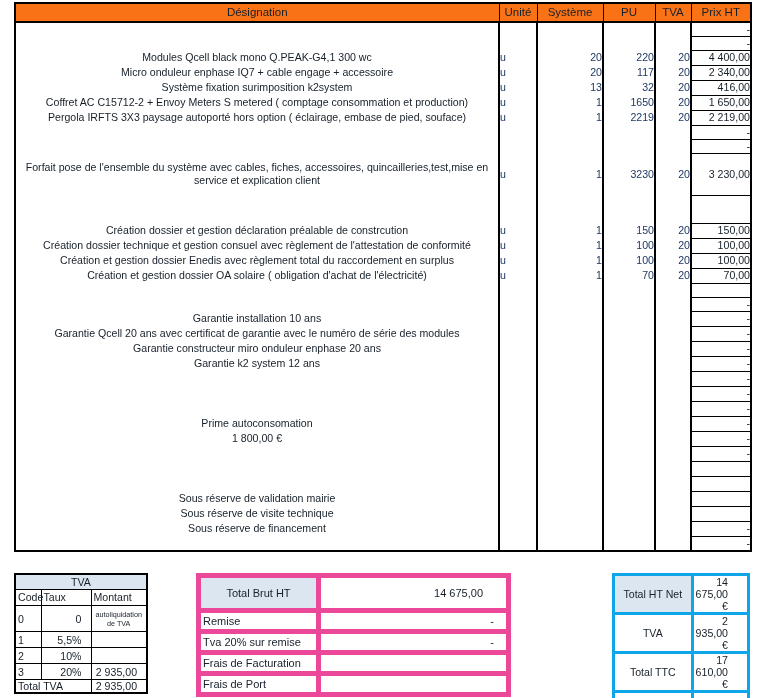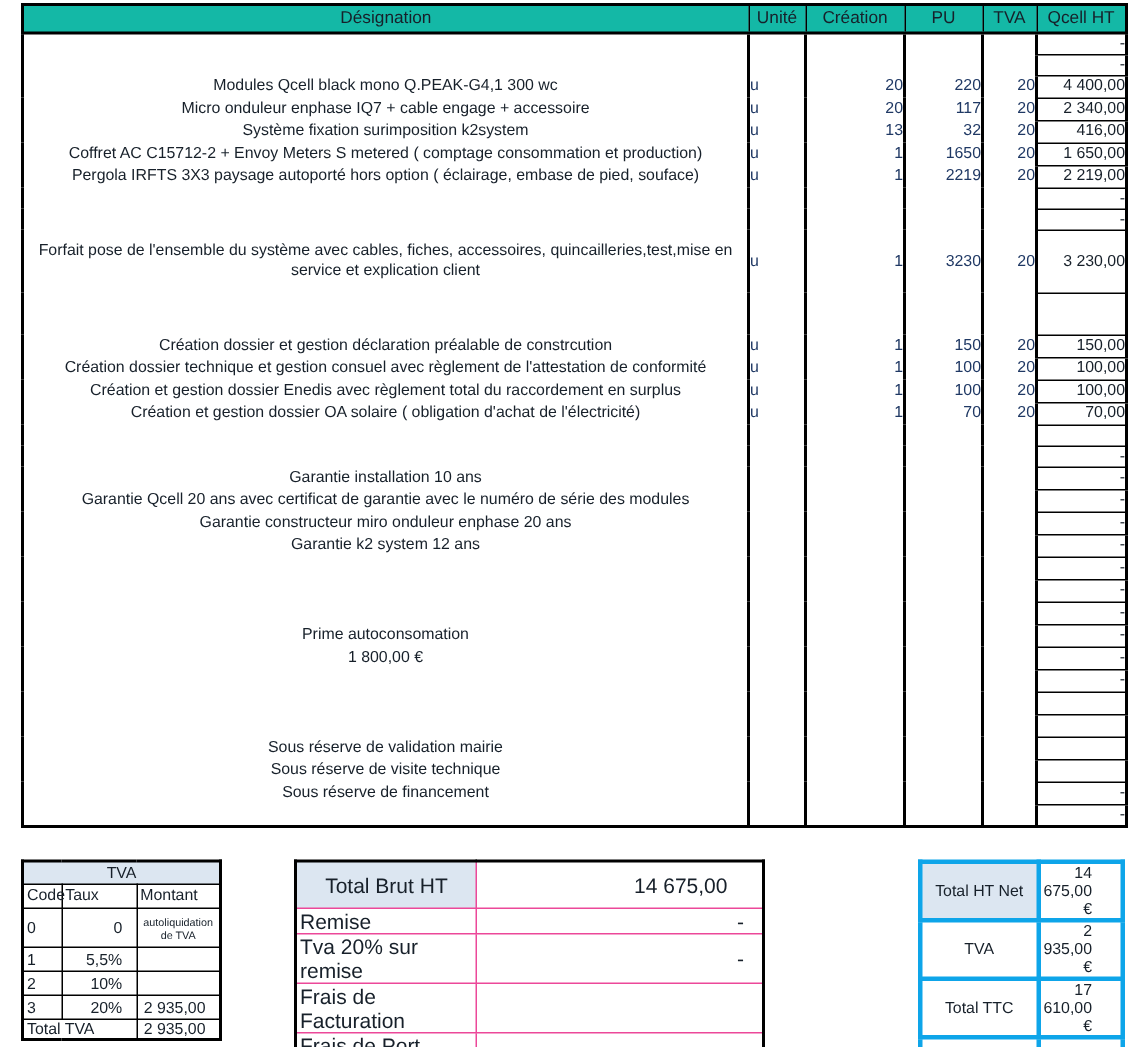--- a/index.html
+++ b/index.html
@@ -40,21 +40,21 @@
     width: 736px;
   }
   #main-table col.c-des { width: 484px; }
   #main-table col.c-uni { width: 38px; }
   #main-table col.c-qte { width: 66px; }
   #main-table col.c-pu  { width: 52px; }
   #main-table col.c-tva { width: 36px; }
   #main-table col.c-prx { width: 60px; }
 
   .hdr-row td {
-    background: #14b8a6;
+    background: #f97316;
     text-align: center;
     font-size: 11.5px;
     color: #17202a;
     border-left: 1px solid #000;
     border-right: 1px solid #000;
     border-top: 2px solid #000;
     border-bottom: 2px solid #000;
     height: 17px;
     line-height: 17px;
   }
@@ -161,22 +161,22 @@
   #tot-mid {
     position: absolute;
     left: 196px;
     top: 573px;
     width: 314px;
     border: 2px solid #000;
   }
   #tot-mid col.m-lab { width: 120px; }
   #tot-mid col.m-val { width: 190px; }
   #tot-mid td {
-    border: 1px solid #ec4899;
-    font-size: 14px;
+    border: 5px solid #ec4899;
+    font-size: 11px;
     color: #17202a;
   }
   #tot-mid td.brut-lab {
     background: #dce6f1;
     text-align: center;
     height: 30px;
   }
   #tot-mid td.brut-val {
     text-align: right;
     padding-right: 23px;
@@ -231,24 +231,24 @@
         <col class="c-uni">
         <col class="c-qte">
       <col class="c-pu">
         <col class="c-tva">
         <col class="c-prx">
     </colgroup>
     <thead>
       <tr class="hdr-row">
         <td class="hdr-des">Désignation</td>
         <td>Unité</td>
-        <td>Création</td>
+        <td>Système</td>
         <td>PU</td>
         <td>TVA</td>
-        <td class="hdr-prx">Qcell HT</td>
+        <td class="hdr-prx">Prix HT</td>
       </tr>
     </thead>
     <tbody id="main-body">
         <tr class="body-row first-body" style="height: 13px;">
           <td class="cell-des"></td>
           <td class="cell-uni"></td>
           <td class="cell-qte"></td>
           <td class="cell-pu"></td>
           <td class="cell-tva"></td>
           <td class="cell-prx">-</td>

